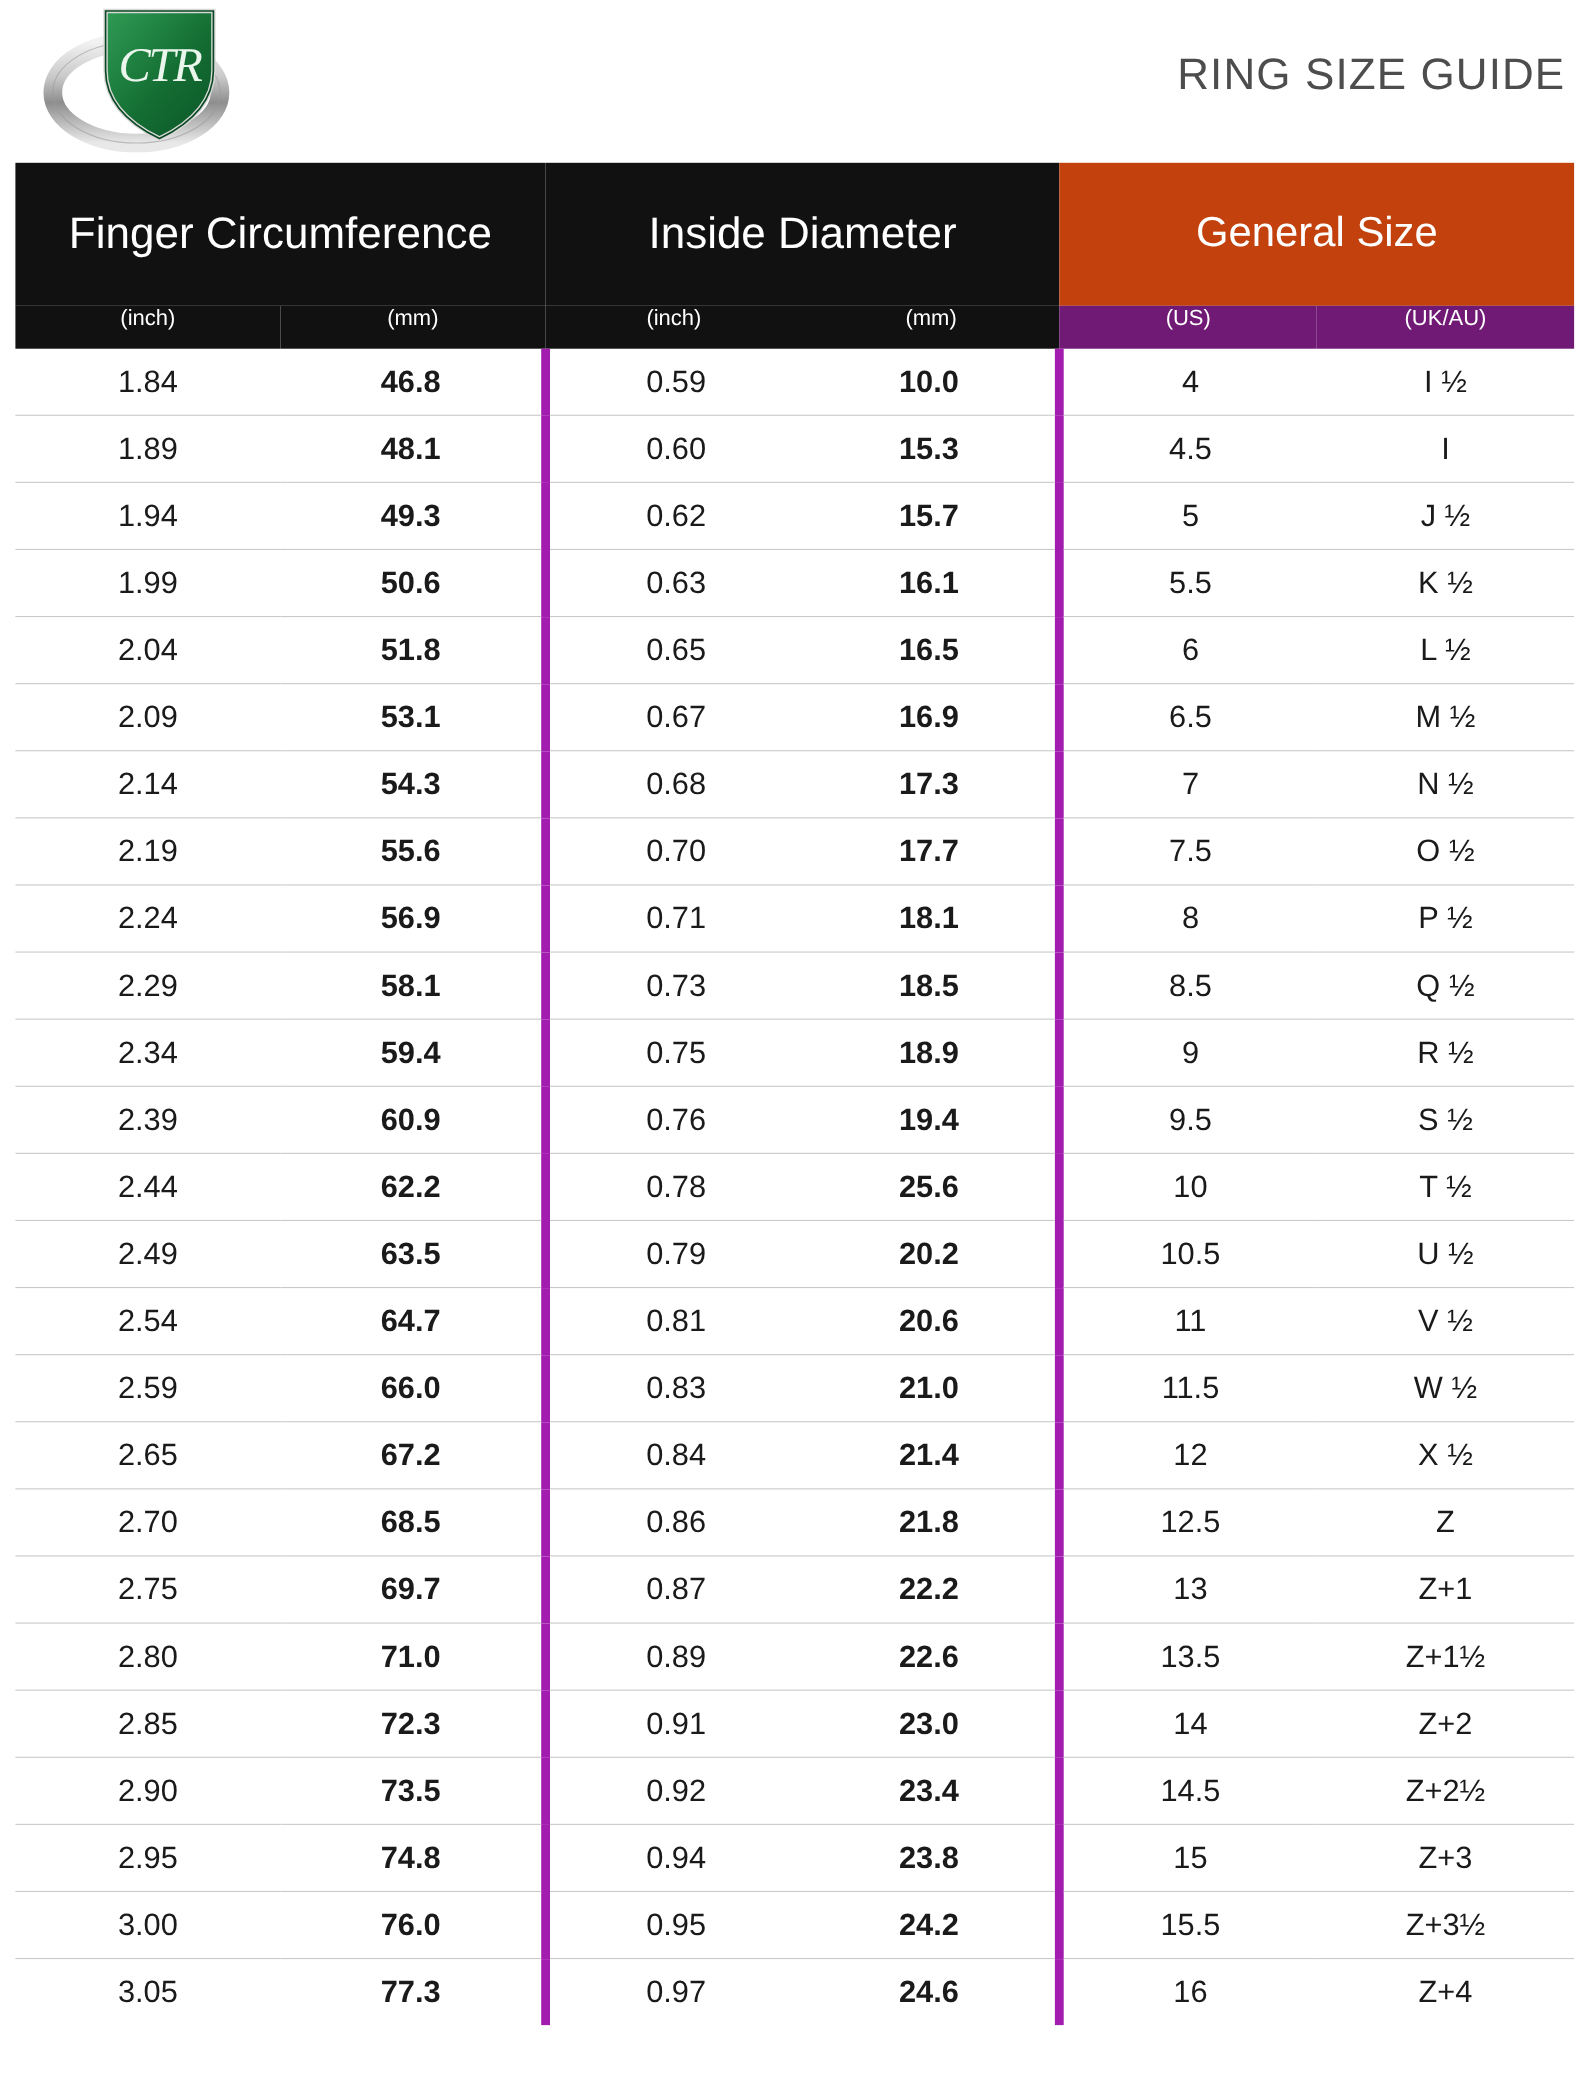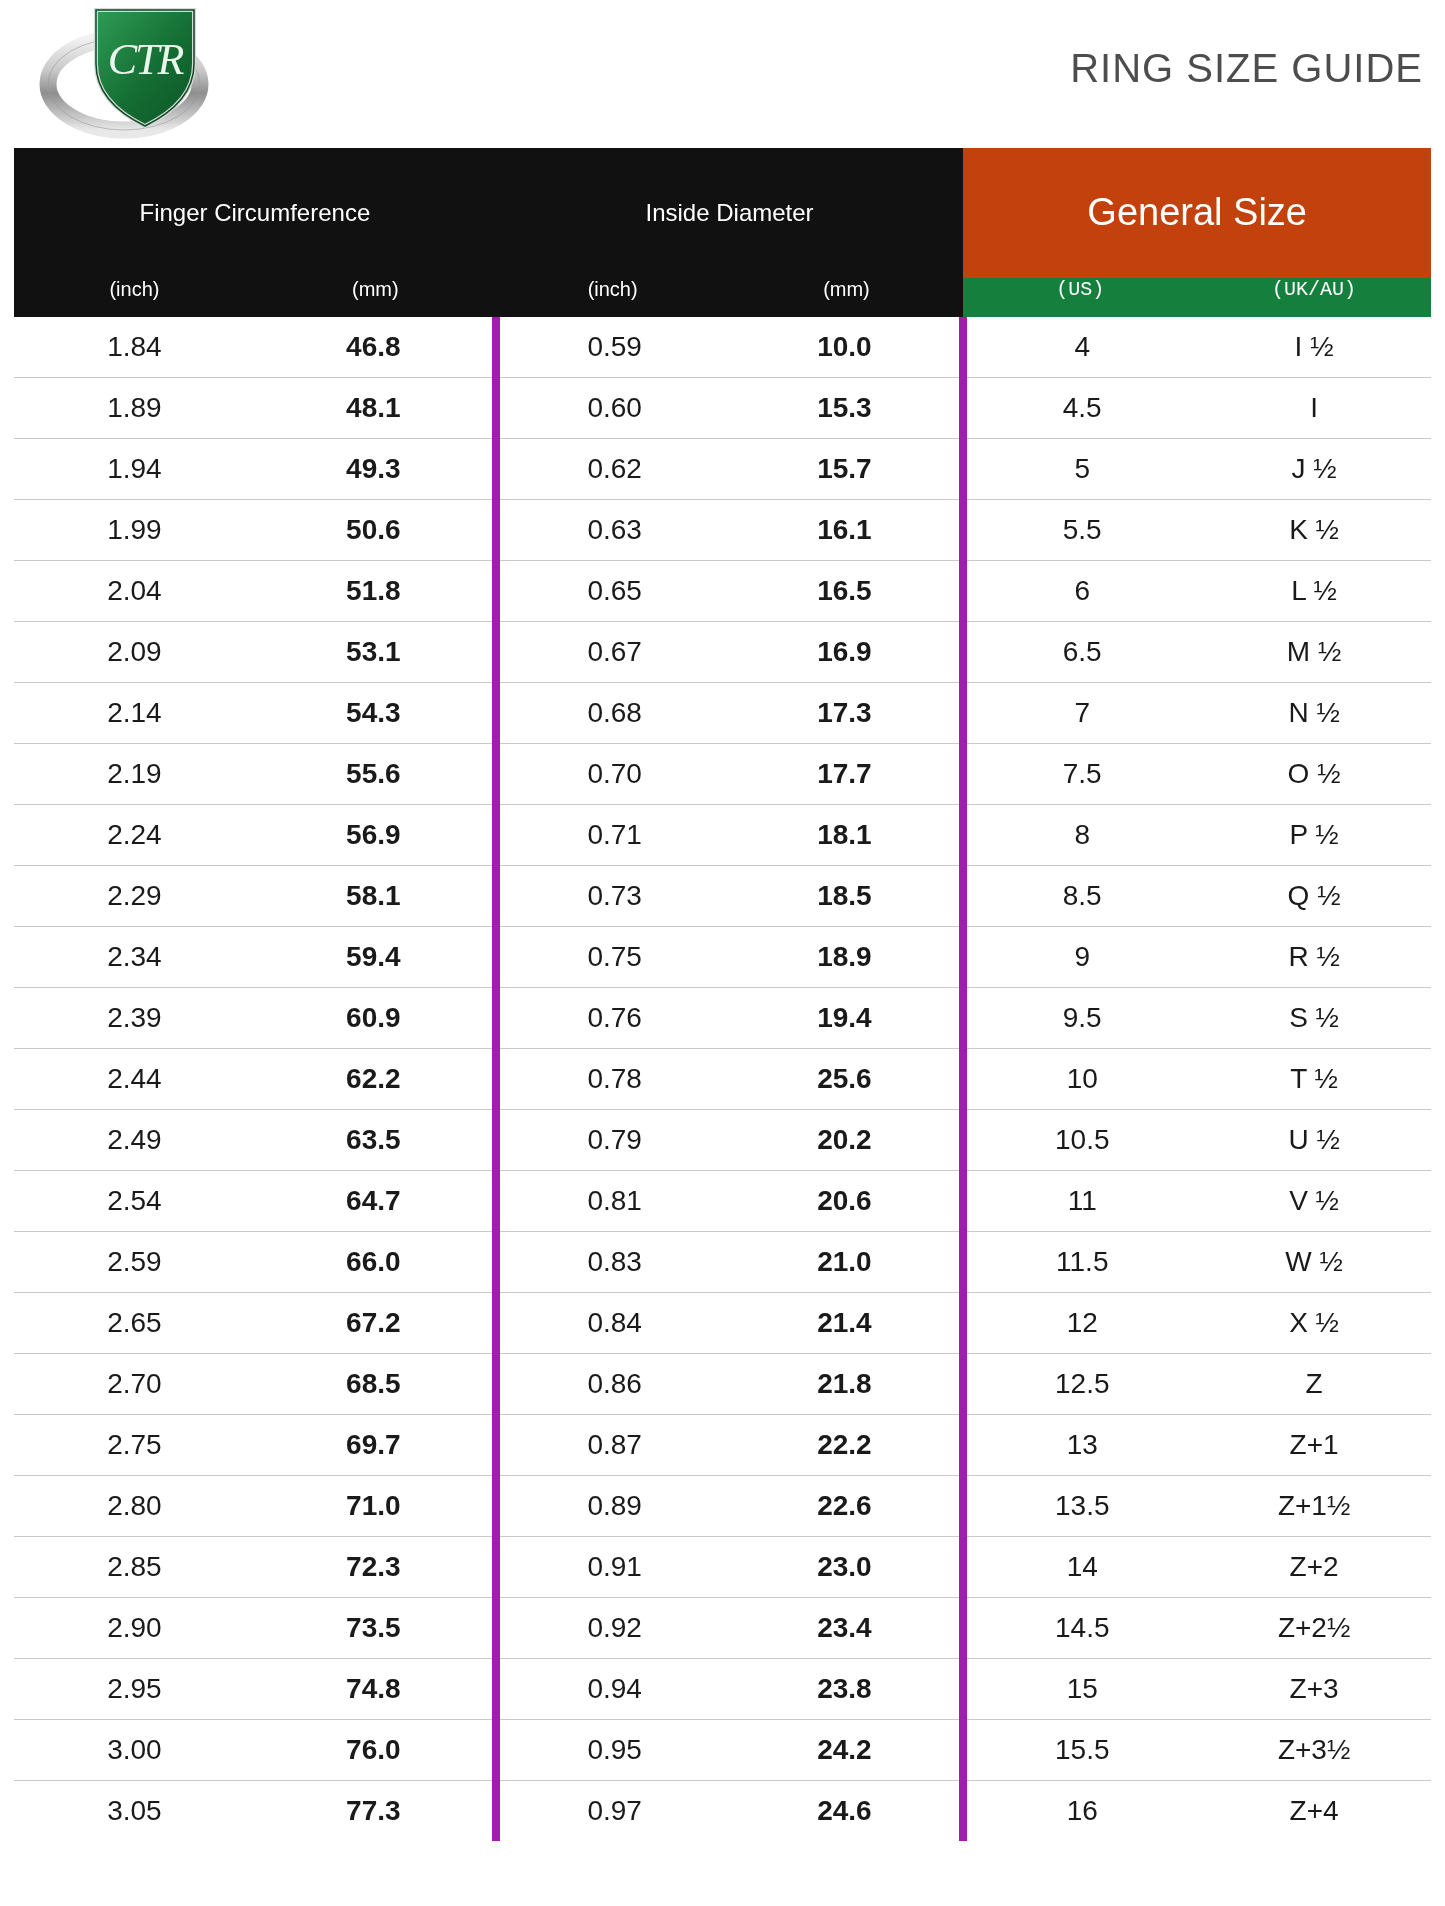--- a/index.html
+++ b/index.html
@@ -60,21 +60,21 @@
   table.size-table col.c4 { width: 16.5%; }
   table.size-table col.c5 { width: 16.5%; }
 
   .grp-row th {
     padding: 0;
     border: none;
   }
   .grp-dark {
     background: #111111;
     color: #ffffff;
-    font-size: 24px;
+    font-size: 40px;
     font-weight: 400;
     line-height: 1.08;
     height: 130px;
     vertical-align: middle;
     text-align: center;
     padding: 6px 4px 0 4px;
   }
   .grp-grey {
     background: #c2410c;
     color: #ffffff;
@@ -92,23 +92,22 @@
     text-align: center;
     padding: 0 0 16px 0;
     vertical-align: top;
     margin-top: 16px;
   }
   .unit-dark {
     background: #111111;
     color: #ffffff;
   }
   .unit-grey {
-    background: #15803d;
+    background: #701a75;
     color: #ffffff;
-    font-family: Liberation Mono, monospace;
   }
 
   tbody td {
     text-align: center;
     font-size: 28px;
     font-weight: 400;
     color: #1a1a1a;
     height: 60px;
     padding: 0;
     border-bottom: 1px solid #c9c9c9;

